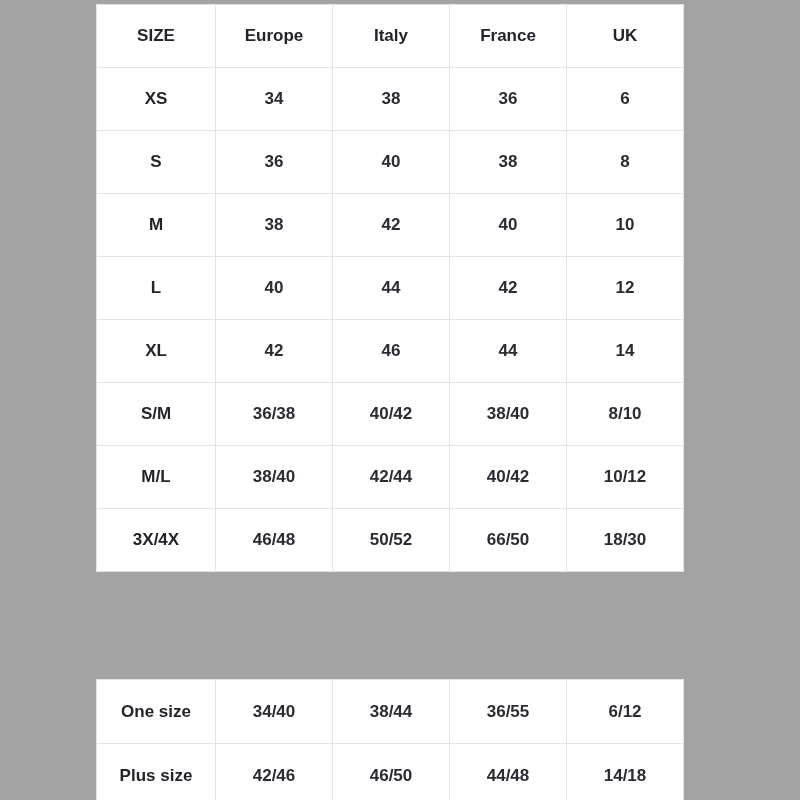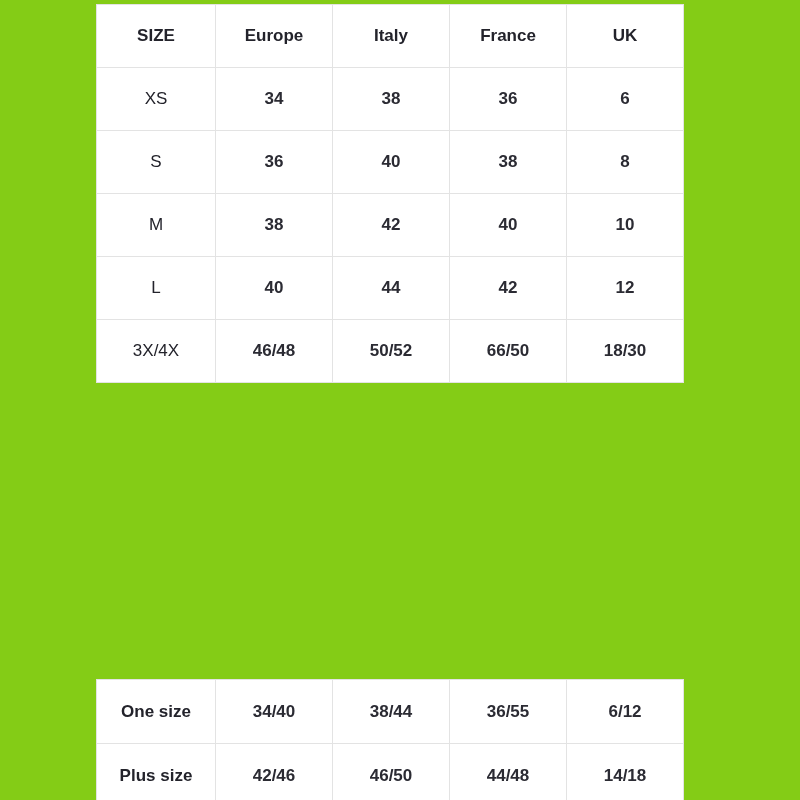--- a/index.html
+++ b/index.html
@@ -7,21 +7,21 @@
     padding: 0;
     width: 800px;
     height: 800px;
     background: #ffffff;
     font-family: "Liberation Sans", sans-serif;
   }
   .page {
     position: relative;
     width: 800px;
     height: 800px;
-    background: #84cc16;
+    background: #a3a3a3;
     box-sizing: border-box;
   }
   table.size-table {
     border-collapse: collapse;
     table-layout: fixed;
     position: absolute;
     left: 96px;
     background: #ffffff;
   }
   table.size-table td,
@@ -38,21 +38,21 @@
   table.size-table .col-val  { width: 116px; }
 
   .main-table { top: 4px; }
   .main-table tr { height: 63px; }
   .main-table .hdr th {
     font-weight: bold;
     font-size: 17px;
     color: #23232b;
   }
   .main-table .rowlabel {
-    font-weight: normal;
+    font-weight: bold;
     color: #23232b;
   }
 
   .second-table { top: 679px; }
   .second-table tr { height: 64px; }
   .second-table .rowlabel {
     font-weight: bold;
     color: #23232b;
   }
 </style>
@@ -94,20 +94,41 @@
         <td>10</td>
       </tr>
       <tr>
         <td class="rowlabel">L</td>
         <td>40</td>
         <td>44</td>
         <td>42</td>
         <td>12</td>
       </tr>
       <tr>
+        <td class="rowlabel">XL</td>
+        <td>42</td>
+        <td>46</td>
+        <td>44</td>
+        <td>14</td>
+      </tr>
+      <tr>
+        <td class="rowlabel">S/M</td>
+        <td>36/38</td>
+        <td>40/42</td>
+        <td>38/40</td>
+        <td>8/10</td>
+      </tr>
+      <tr>
+        <td class="rowlabel">M/L</td>
+        <td>38/40</td>
+        <td>42/44</td>
+        <td>40/42</td>
+        <td>10/12</td>
+      </tr>
+      <tr>
         <td class="rowlabel">3X/4X</td>
         <td>46/48</td>
         <td>50/52</td>
         <td>66/50</td>
         <td>18/30</td>
       </tr>
     </tbody>
   </table>
 
   <table class="size-table second-table">

